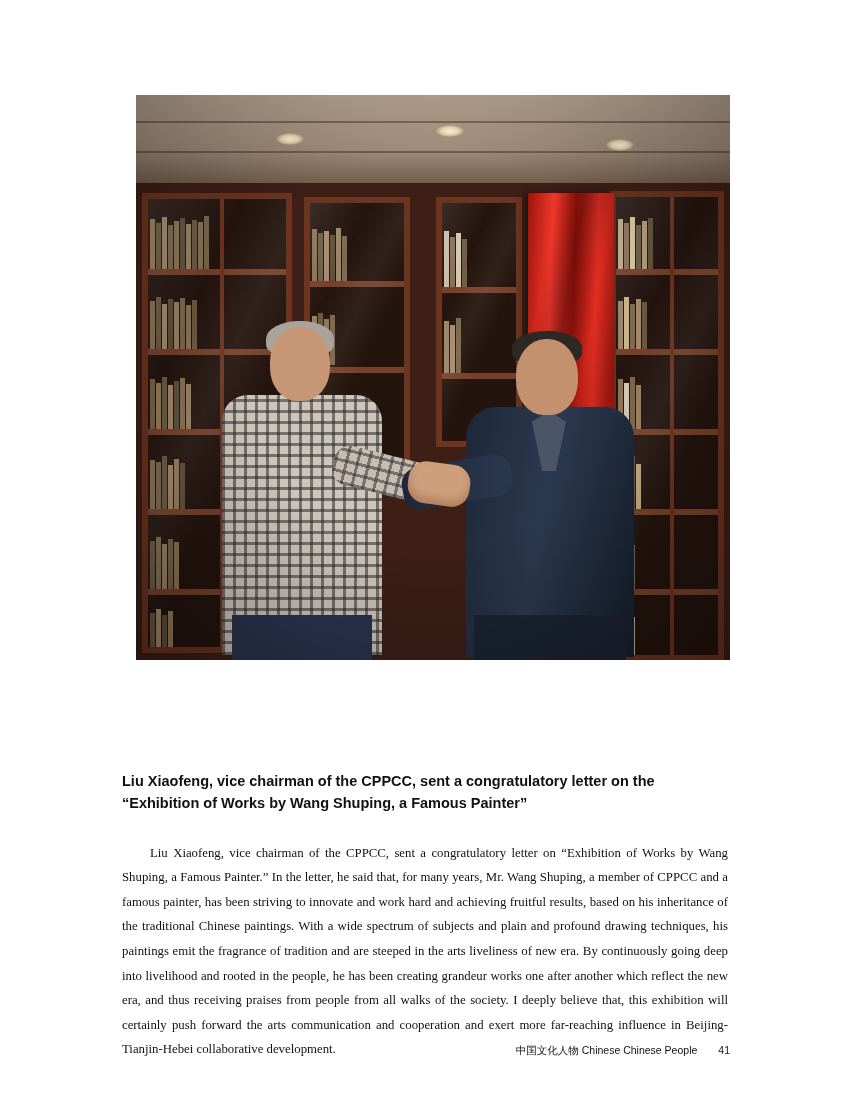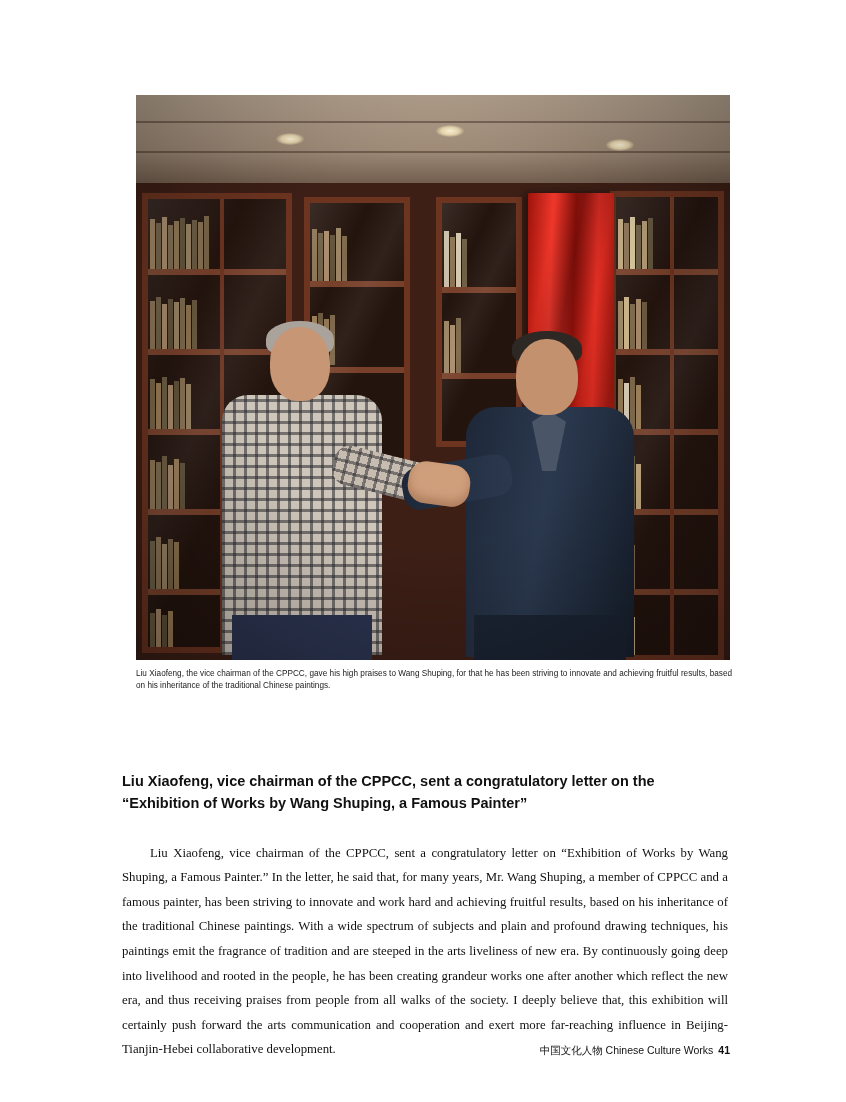--- a/index.html
+++ b/index.html
@@ -236,21 +236,21 @@
   
   .footer {
     position: absolute;
     right: 116px;
     bottom: 44px;
     font-size: 10.5px;
     color: #111;
     white-space: nowrap;
   }
   .footer .label { font-family: "Liberation Sans", sans-serif; }
-  .footer .page-no { font-weight: bold; margin-left: 5px; }
+  .footer .page-no { font-weight: normal; margin-left: 21px; }
 </style>
 </head>
 <body>
 
 <div class="page">
 
   <div class="photo-block">
     <div class="photo">
 
       <div class="ceiling">
@@ -442,24 +442,23 @@
         <div class="head m2-head"></div>
       </div>
 
       <div class="hands"></div>
 
       <div class="photo-vignette"></div>
     </div>
   </div>
 
   <div class="caption">
-    <div class="caption-en">Liu Xiaofeng, the vice chairman of the CPPCC, gave his high praises to Wang Shuping, for that he has been striving to innovate and achieving fruitful results, based on his inheritance of the traditional Chinese paintings.</div>
   </div>
 
   <h1 class="headline">Liu Xiaofeng, vice chairman of the CPPCC, sent a congratulatory letter on the “Exhibition of Works by Wang Shuping, a Famous Painter”</h1>
 
   <p class="body-text">Liu Xiaofeng, vice chairman of the CPPCC, sent a congratulatory letter on “Exhibition of Works by Wang Shuping, a Famous Painter.” In the letter, he said that, for many years, Mr. Wang Shuping, a member of CPPCC and a famous painter, has been striving to innovate and work hard and achieving fruitful results, based on his inheritance of the traditional Chinese paintings. With a wide spectrum of subjects and plain and profound drawing techniques, his paintings emit the fragrance of tradition and are steeped in the arts liveliness of new era. By continuously going deep into livelihood and rooted in the people, he has been creating grandeur works one after another which reflect the new era, and thus receiving praises from people from all walks of the society. I deeply believe that, this exhibition will certainly push forward the arts communication and cooperation and exert more far-reaching influence in Beijing-Tianjin-Hebei collaborative development.</p>
 
   <div class="footer">
-    <span class="label">中国文化人物 Chinese Culture Works</span><span class="page-no">41</span>
+    <span class="label">中国文化人物 Chinese Chinese People</span><span class="page-no">41</span>
   </div>
 
 </div>
 
 </body></html>

